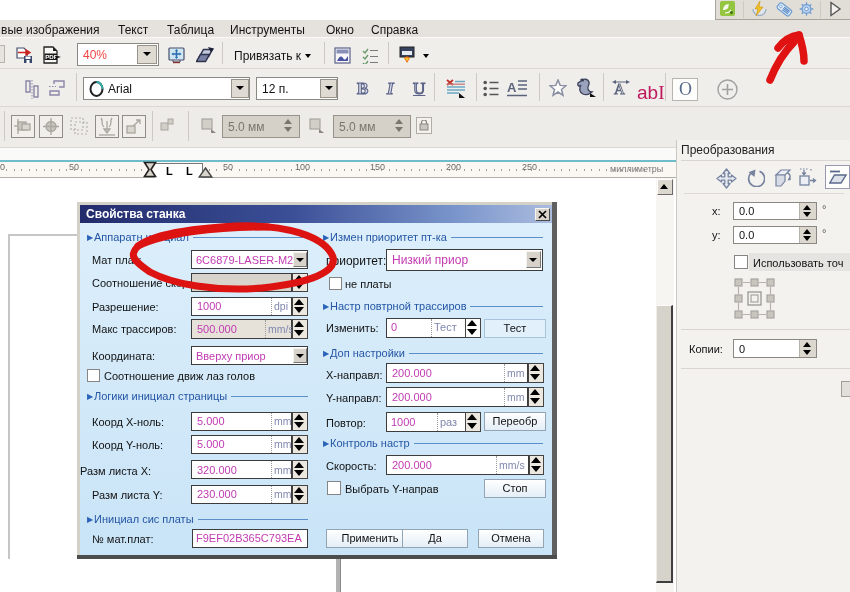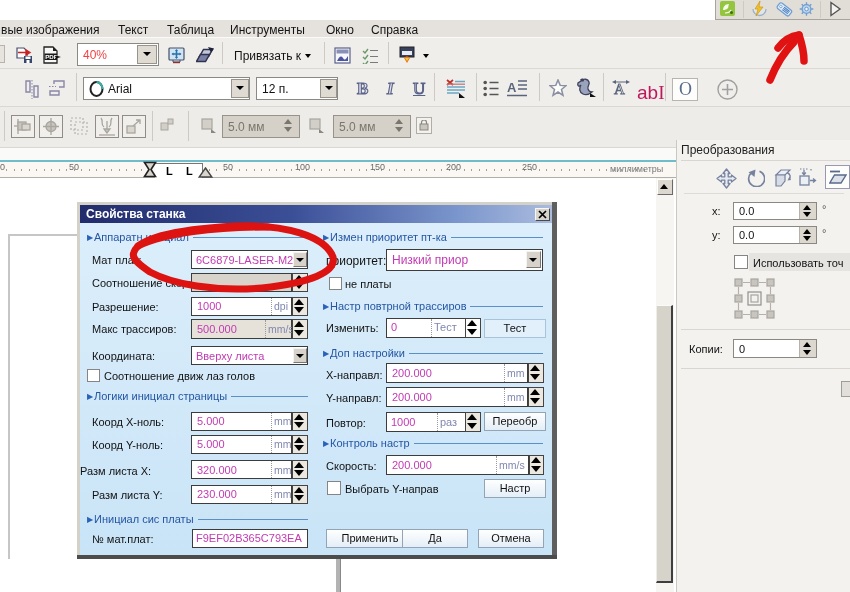--- a/index.html
+++ b/index.html
@@ -413,21 +413,21 @@
 <div class="lbl" style="left:92px;top:323px">Макс трассиров:</div>
 <div class="fld" style="left:191px;top:319px;width:101px;height:20px;background:#e6e2da"></div>
 <div class="val" style="left:197px;top:323px">500.000</div>
 <div class="udot" style="left:265px;top:320px;height:18px"></div>
 <div class="unit" style="left:268px;top:323px">mm/s</div>
 <div class="spin" style="left:292px;top:319px;width:16px;height:20px"></div>
 <div class="tup" style="left:294px;top:321px"></div>
 <div class="tdn" style="left:294px;top:330px"></div>
 <div class="lbl" style="left:92px;top:350px">Координата:</div>
 <div class="fld" style="left:191px;top:346px;width:117px;height:19px"></div>
-<div class="val" style="left:196px;top:350px">Вверху листа</div>
+<div class="val" style="left:196px;top:350px">Вверху приор</div>
 <div class="ddbtn" style="left:293px;top:348px;width:14px;height:15px"></div>
 <div class="dda" style="left:296px;top:354px"></div>
 <div class="cb" style="left:87px;top:369px;width:13px;height:13px"></div>
 <div class="lbl" style="left:104px;top:370px">Соотношение движ лаз голов</div>
 <div class="hdr" style="left:87px;top:391px;font-size:8px;color:#2a62b8">▶</div>
 <div class="hdr" style="left:94px;top:390px">Логики инициал страницы</div>
 <div class="hline" style="left:231px;top:396px;width:77px"></div>
 <div class="lbl" style="left:92px;top:416px">Коорд X-ноль:</div>
 <div class="fld" style="left:191px;top:412px;width:101px;height:19px"></div>
 <div class="val" style="left:197px;top:415px">5.000</div>
@@ -523,21 +523,21 @@
 <div class="lbl" style="left:326px;top:460px">Скорость:</div>
 <div class="fld" style="left:386px;top:455px;width:143px;height:20px"></div>
 <div class="val" style="left:392px;top:459px">200.000</div>
 <div class="udot" style="left:496px;top:456px;height:18px"></div>
 <div class="unit" style="left:499px;top:459px">mm/s</div>
 <div class="spin" style="left:529px;top:455px;width:15px;height:20px"></div>
 <div class="tup" style="left:531px;top:457px"></div>
 <div class="tdn" style="left:531px;top:466px"></div>
 <div class="cb" style="left:327px;top:481px;width:14px;height:14px"></div>
 <div class="lbl" style="left:345px;top:483px">Выбрать Y-направ</div>
-<div class="btn3" style="left:484px;top:479px;width:62px;height:19px;line-height:17px">Настр</div>
+<div class="btn3" style="left:484px;top:479px;width:62px;height:19px;line-height:17px">Стоп</div>
 <div class="btn3" style="left:326px;top:529px;width:88px;height:19px;line-height:17px">Применить</div>
 <div class="btn3" style="left:402px;top:529px;width:66px;height:19px;line-height:17px">Да</div>
 <div class="btn3" style="left:478px;top:529px;width:66px;height:19px;line-height:17px">Отмена</div>
 
 <svg class="ab" style="left:125px;top:218px;z-index:50" width="215" height="78" viewBox="0 0 215 78">
 <g fill="none" stroke="#dd1312" stroke-linecap="round">
 <path d="M9 34 C 13 22, 40 12, 110 8 C 160 6, 200 18, 208 39 C 212 54, 185 65, 137 70 C 90 74, 47 66, 25 54 C 13 46, 6 40, 9 34 Z" stroke-width="7"></path>
 <path d="M13 28 C 40 15, 90 9, 143 9" stroke-width="7"></path>
 </g>
 </svg>

